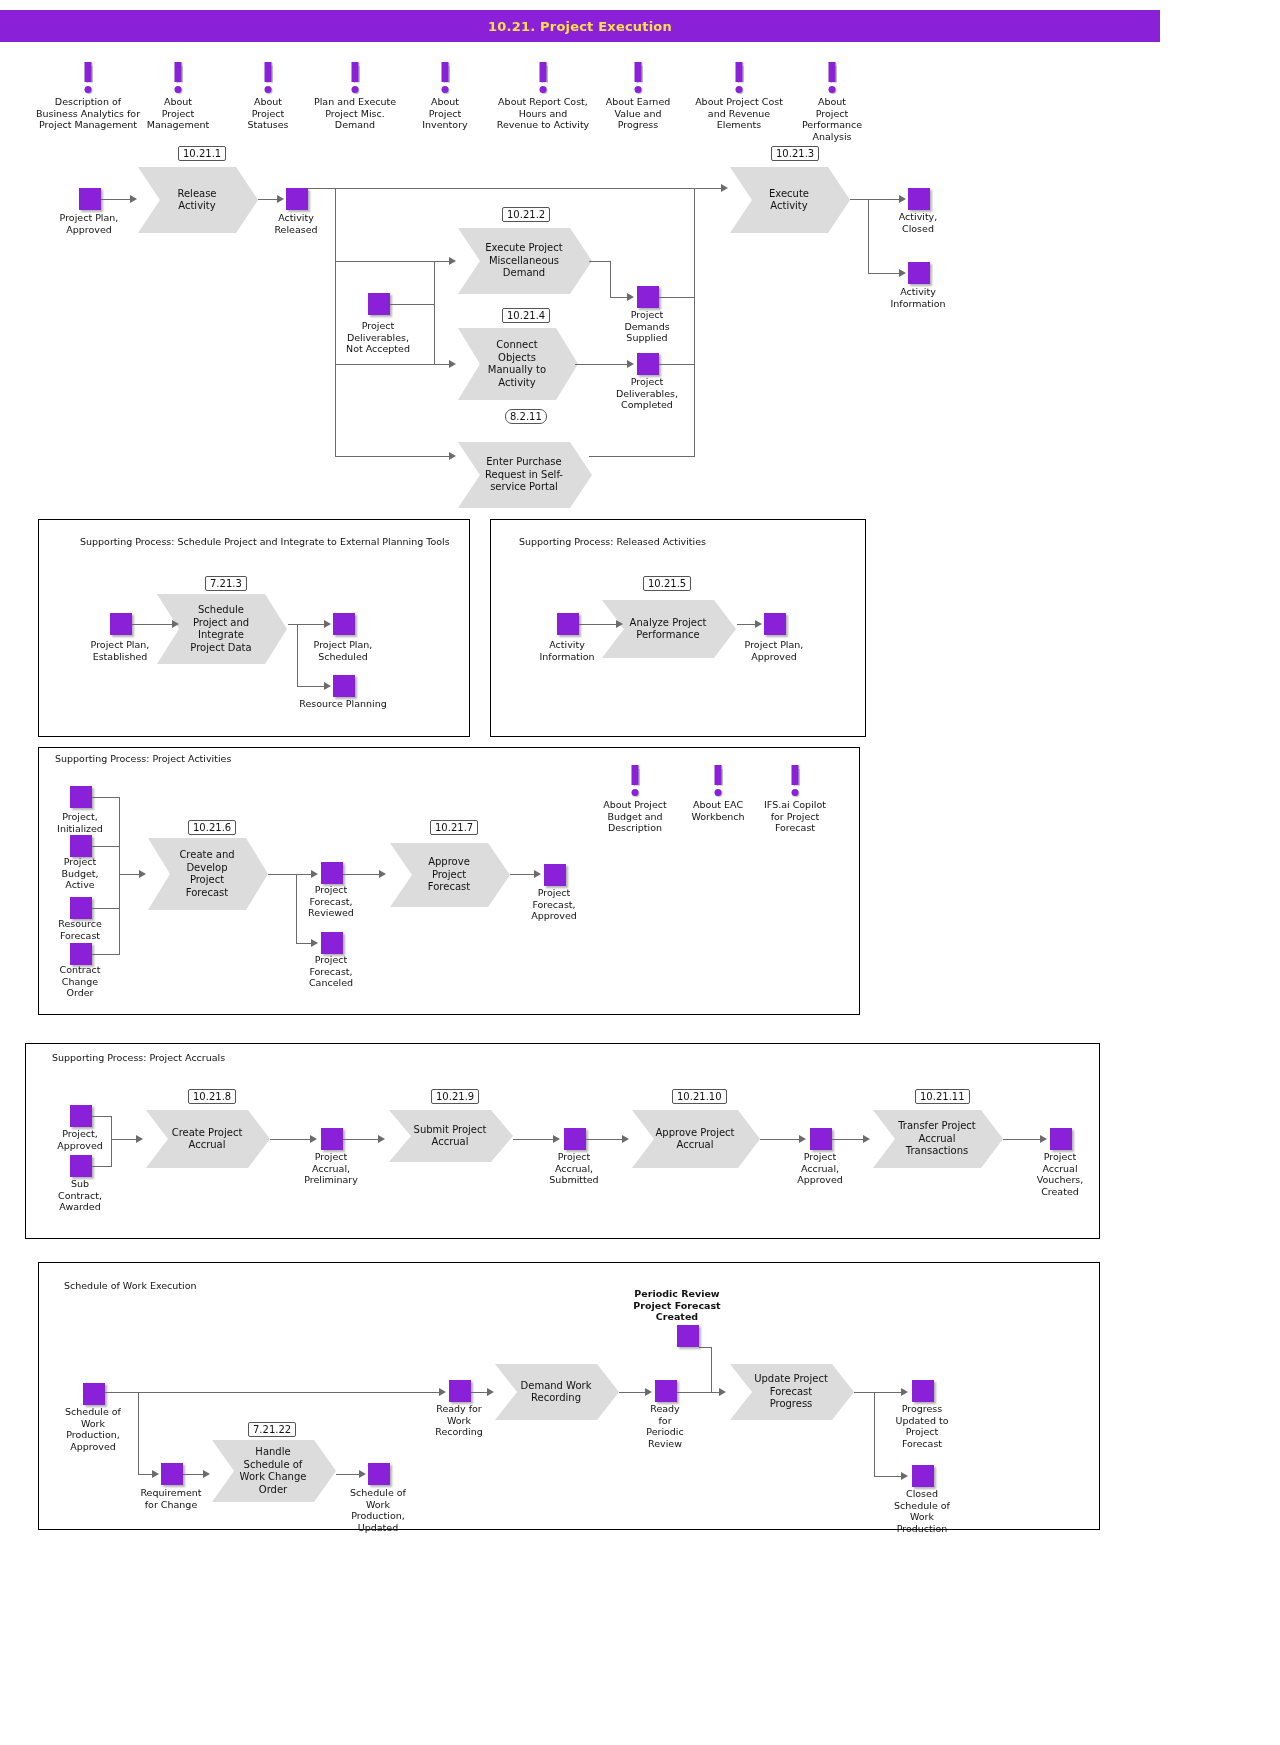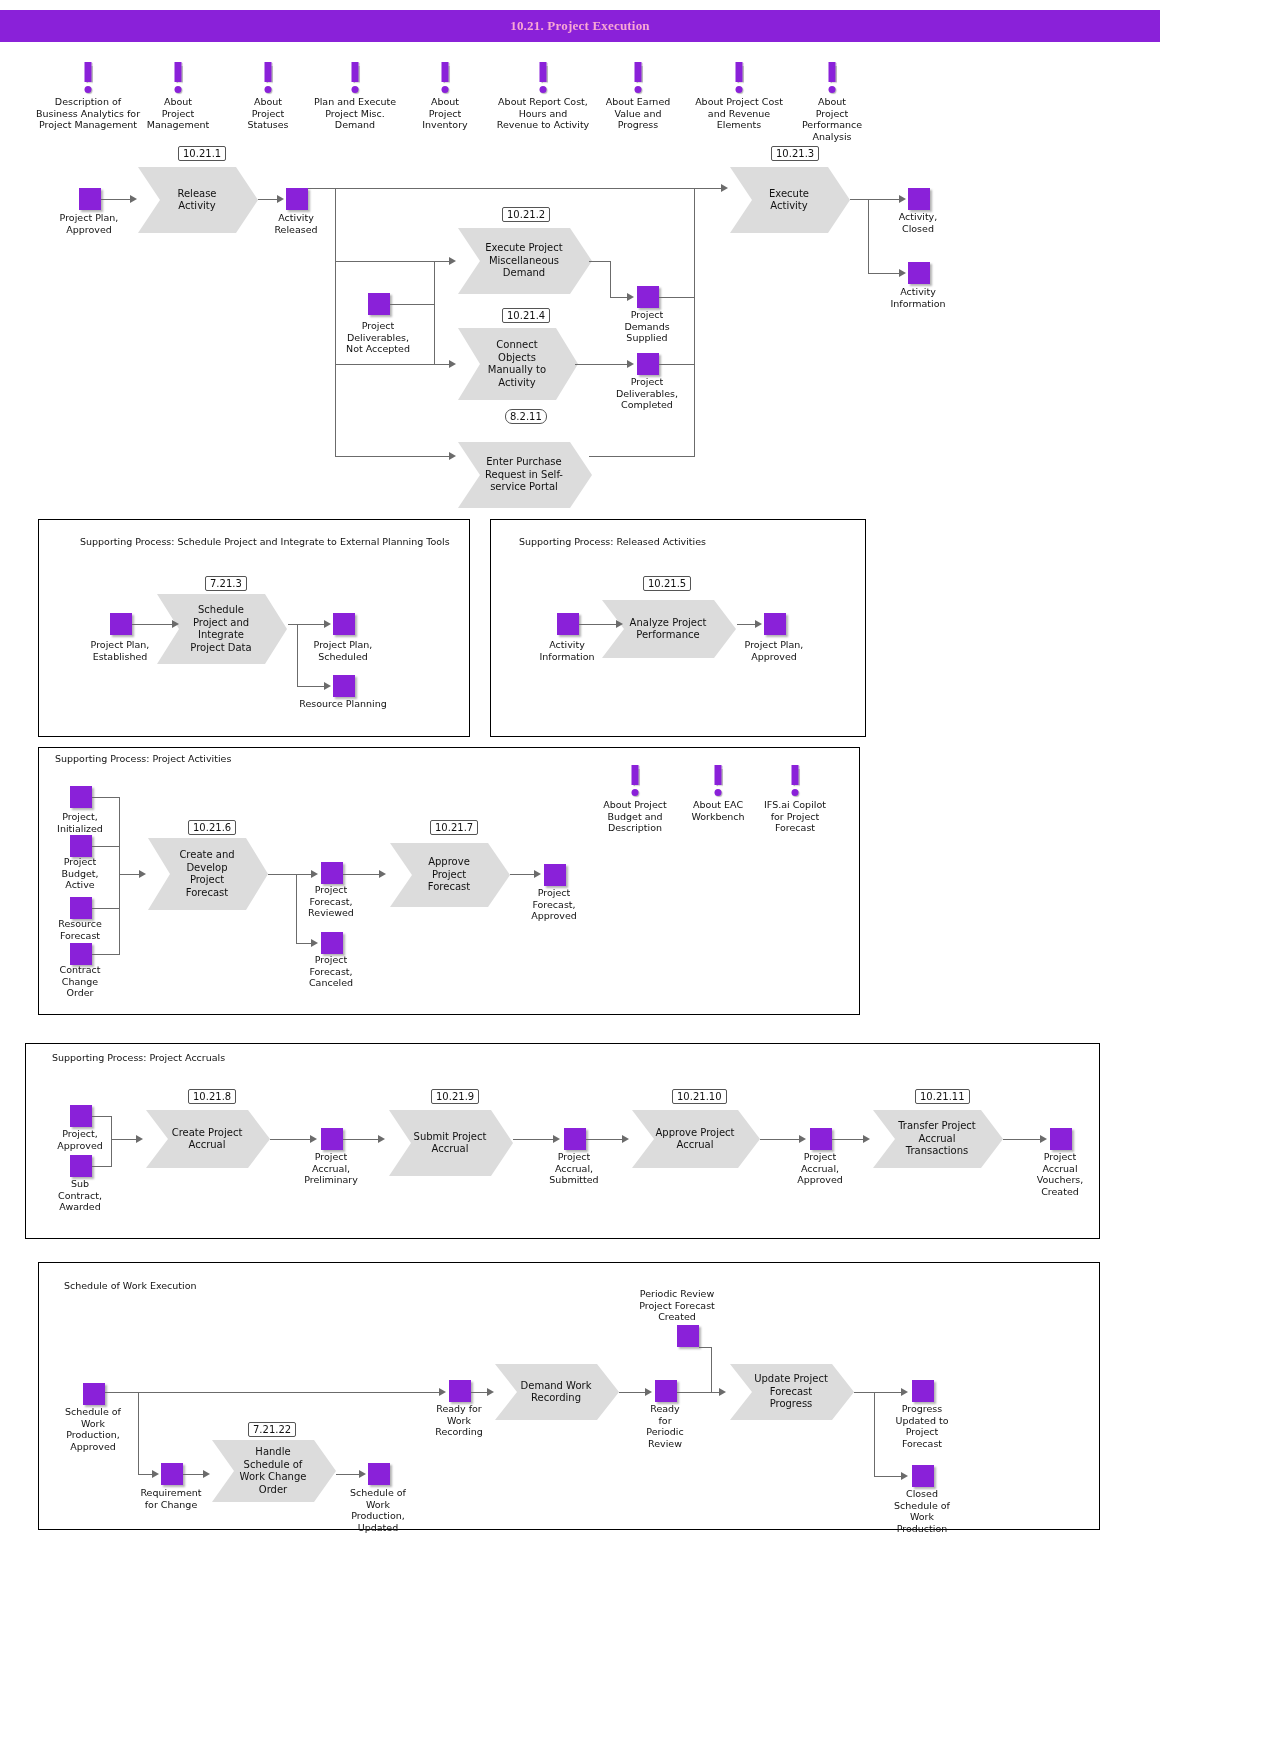--- a/index.html
+++ b/index.html
@@ -16,28 +16,27 @@
     background: #ffffff;
     overflow: hidden;
   }
 
   
   .banner {
     position: absolute;
     left: 0; top: 10px;
     width: 1160px; height: 32px;
     background: #8a21d9;
-    color: #f9a8d4;
+    color: #fde047;
     font-size: 13px;
     font-weight: bold;
     display: flex;
     align-items: center;
     justify-content: center;
     letter-spacing: 0.2px;
-    font-family: Liberation Serif, serif;
   }
 
   
   .info {
     position: absolute;
     width: 110px;
     text-align: center;
   }
   .info .bang {
     position: relative;
@@ -364,21 +363,21 @@
         <div class="caption">IFS.ai Copilot
 for Project
 Forecast</div>
       </div>
       <div class="group" style="left:25px; top:1043px; width:1075px; height:196px;"></div>
       <div class="group-title" style="left:52px; top:1052px;">Supporting Process: Project Accruals</div>
       <div class="tag" style="left:188px; top:1089px;">10.21.8</div>
       <div class="proc" style="left:146px; top:1110px; width:124px; height:58px;">Create Project
 Accrual</div>
       <div class="tag" style="left:431px; top:1089px;">10.21.9</div>
-      <div class="proc" style="left:389px; top:1110px; width:124px; height:66px;">Submit Project
+      <div class="proc" style="left:389px; top:1110px; width:124px; height:52px;">Submit Project
 Accrual</div>
       <div class="tag" style="left:672px; top:1089px;">10.21.10</div>
       <div class="proc" style="left:632px; top:1110px; width:128px; height:58px;">Approve Project
 Accrual</div>
       <div class="tag" style="left:915px; top:1089px;">10.21.11</div>
       <div class="proc" style="left:873px; top:1110px; width:130px; height:58px;">Transfer Project
 Accrual
 Transactions</div>
       <div class="state" style="left:70px; top:1105px;"></div>
       <div class="slabel" style="left:20px; top:1128px;">Project,
@@ -427,21 +426,21 @@
       <div class="state" style="left:368px; top:1463px;"></div>
       <div class="slabel" style="left:318px; top:1487px;">Schedule of
 Work
 Production,
 Updated</div>
       <div class="state" style="left:449px; top:1380px;"></div>
       <div class="slabel" style="left:399px; top:1403px;">Ready for
 Work
 Recording</div>
       <div class="state" style="left:677px; top:1325px;"></div>
-      <div class="slabel" style="left:617px; top:1288px;">Periodic Review
+      <div class="slabel" style="left:617px; top:1288px;font-weight:bold;">Periodic Review
 Project Forecast
 Created</div>
       <div class="state" style="left:655px; top:1380px;"></div>
       <div class="slabel" style="left:605px; top:1403px;">Ready
 for
 Periodic
 Review</div>
       <div class="state" style="left:912px; top:1380px;"></div>
       <div class="slabel" style="left:862px; top:1403px;">Progress
 Updated to

